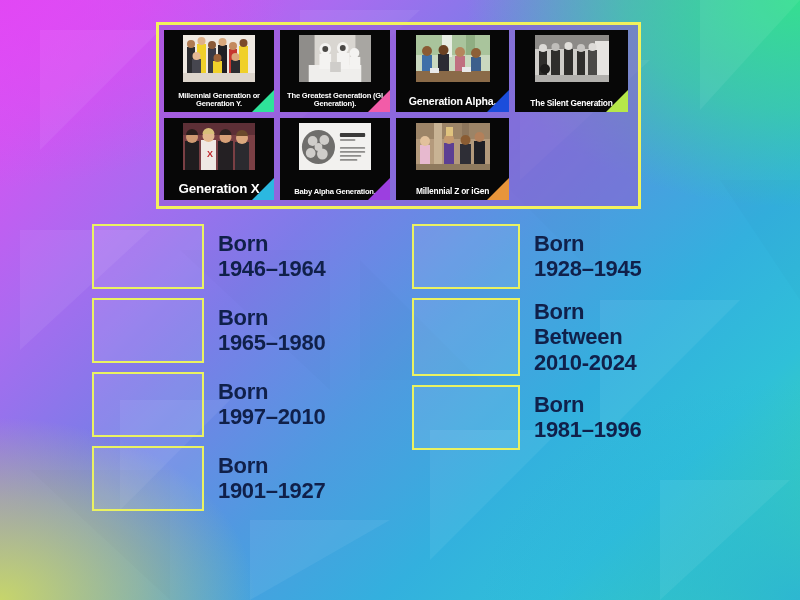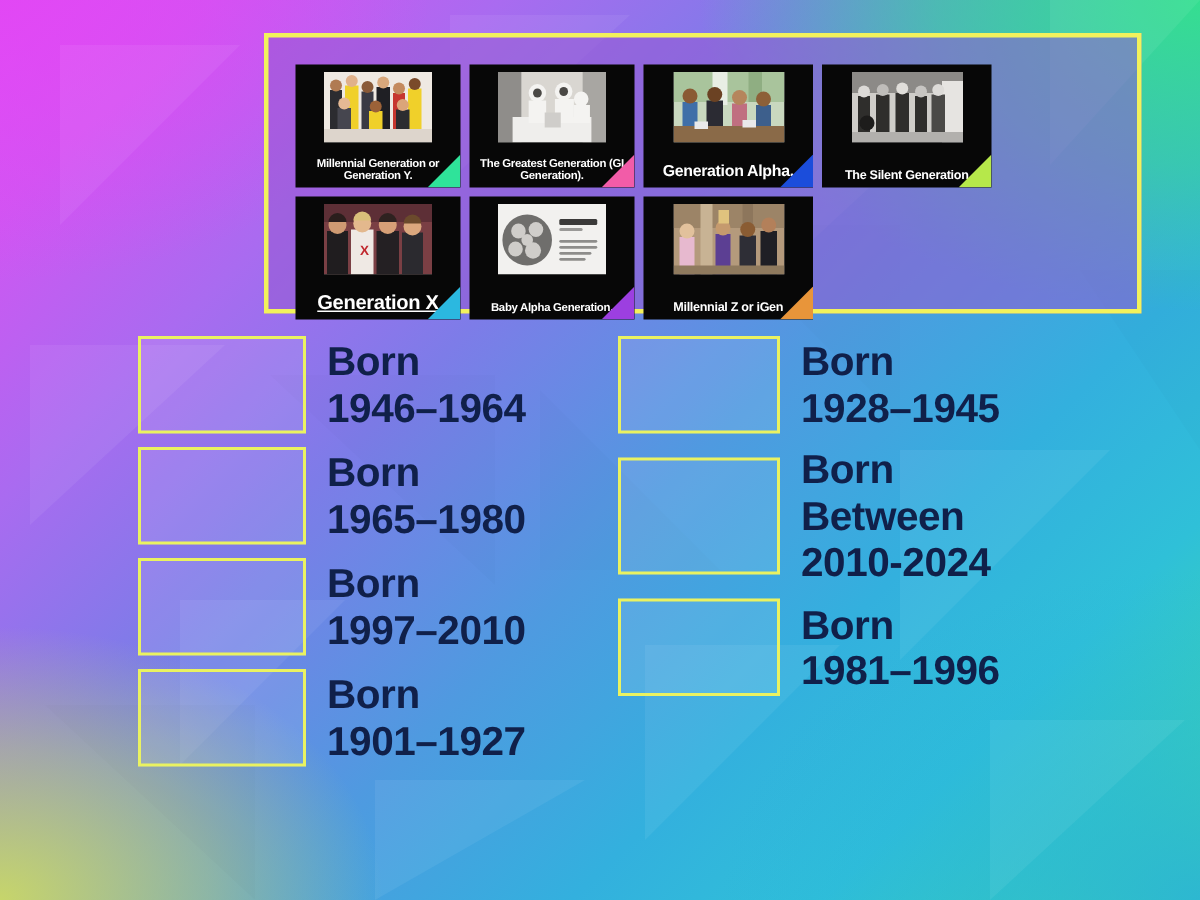--- a/index.html
+++ b/index.html
@@ -45,27 +45,27 @@
   .tri-layer {
     position: absolute;
     inset: 0;
     pointer-events: none;
     opacity: .20;
   }
 
   
   #tile-container {
     position: absolute;
-    left: 176px;
+    left: 156px;
     top: 22px;
-    width: 585px;
+    width: 485px;
     height: 187px;
     border: 3px solid #f2f25c;
     background: rgba(150,90,210,0.55);
-    padding: 18px;
+    padding: 5px;
   }
 
   .tile-row {
     display: flex;
     gap: 6px;
     height: 82px;
     margin-bottom: 6px;
   }
   .tile-row:last-child { margin-bottom: 0; }
 
@@ -100,21 +100,21 @@
     color: #ffffff;
     font-weight: bold;
     text-align: center;
     line-height: 1.08;
     letter-spacing: -0.2px;
     padding: 0 3px;
   }
   .tile-caption.s8  { font-size: 7.6px; bottom: 4px; }
   .tile-caption.s9  { font-size: 8.4px; bottom: 4px; }
   .tile-caption.s11 { font-size: 10.6px; bottom: 5px; }
-  .tile-caption.s13 { font-size: 13.4px; bottom: 4px; text-decoration: underline; }
+  .tile-caption.s13 { font-size: 13.4px; bottom: 4px; }
 
   
   .tile-flag {
     position: absolute;
     right: 0;
     bottom: 0;
     width: 22px;
     height: 22px;
   }
 
@@ -137,21 +137,21 @@
     height: 65px;
     border: 2px solid #eaf261;
     background: rgba(255,255,255,0.10);
     cursor: pointer;
   }
   #col-right .drop-slot { width: 108px; }
 
   .answer-label {
     margin-left: 14px;
     color: #10204a;
-    font-size: 27px;
+    font-size: 22px;
     font-weight: bold;
     line-height: 1.12;
     white-space: pre-line;
     letter-spacing: -0.3px;
   }
 
   
   #col-left .answer-row:nth-child(1) .drop-slot { height: 65px; }
   #col-left .answer-row:nth-child(2) .drop-slot { height: 65px; }
   #col-left .answer-row:nth-child(3) .drop-slot { height: 65px; }

